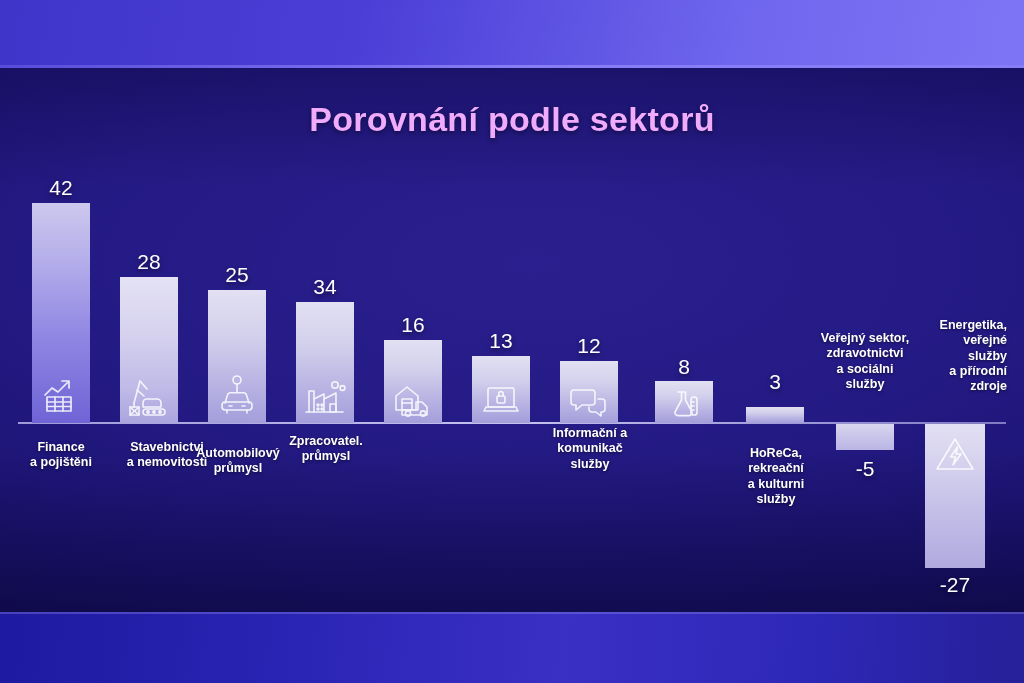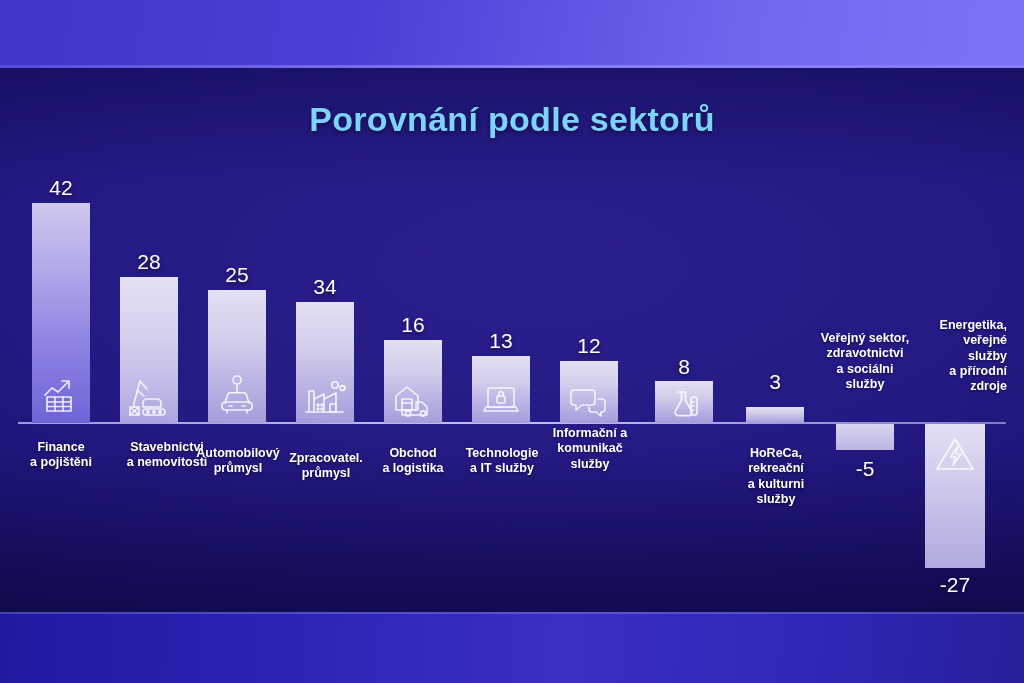--- a/index.html
+++ b/index.html
@@ -61,21 +61,21 @@
     inset: 0;
     background: linear-gradient(180deg, rgba(10,6,60,.35) 0%, rgba(0,0,0,0) 22%, rgba(0,0,0,0) 70%, rgba(8,4,48,.5) 100%);
   }
 
   
   .chart-title {
     position: absolute;
     left: 0; top: 100px;
     width: 1024px;
     text-align: center;
-    color: #7dd3fc;
+    color: #f0abfc;
     font-size: 34px;
     font-weight: bold;
     letter-spacing: .3px;
     text-shadow: 0 2px 5px rgba(0,0,0,.45);
     white-space: nowrap;
   }
 
   
   .axis-line {
     position: absolute;
@@ -217,52 +217,48 @@
         <line x1="3" y1="33" x2="40" y2="33"></line>
         <rect x="27" y="25" width="6" height="8"></rect>
         <circle cx="15" cy="26" r="1" fill="#ffffff"></circle>
         <circle cx="19" cy="26" r="1" fill="#ffffff"></circle>
         <circle cx="15" cy="30" r="1" fill="#ffffff"></circle>
         <circle cx="19" cy="30" r="1" fill="#ffffff"></circle>
       </svg>
     </div>
   </div>
   <div class="value" style="left:296px; top:275px; width:58px;">34</div>
-  <div class="cat" style="left:268px; top:451px; width:116px; white-space:pre-line;"><span>Zpracovatel.
+  <div class="cat" style="left:268px; top:434px; width:116px; white-space:pre-line;"><span>Zpracovatel.
 průmysl</span></div>
 
   <div class="bar pos" style="left:384px; top:340px; width:58px; height:83px;">
     <div class="bar-icon" style="bottom:5px;">
       <svg width="42" height="38" viewBox="0 0 42 38" fill="none" stroke="#ffffff" stroke-width="1.6" stroke-linecap="round" stroke-linejoin="round">
         <path d="M4 16 L15 7 L26 16 V30 H4 Z"></path>
         <rect x="10" y="19" width="10" height="11"></rect>
         <line x1="10" y1="23" x2="20" y2="23"></line>
         <path d="M10 30 h14 v-8 h6 l5 5 v8 h-25 z"></path>
         <circle cx="16" cy="33.5" r="2.6"></circle>
         <circle cx="31" cy="33.5" r="2.6"></circle>
       </svg>
     </div>
   </div>
   <div class="value" style="left:384px; top:313px; width:58px;">16</div>
-  <div class="cat" style="left:360px; top:446px; width:106px; white-space:pre-line;"><span>Obchod
-a logistika</span></div>
 
   <div class="bar pos" style="left:472px; top:356px; width:58px; height:67px;">
     <div class="bar-icon" style="bottom:5px;">
       <svg width="42" height="34" viewBox="0 0 42 34" fill="none" stroke="#ffffff" stroke-width="1.6" stroke-linecap="round" stroke-linejoin="round">
         <rect x="8" y="4" width="26" height="19" rx="1.6"></rect>
         <path d="M4 27 h34 l-2 -4 h-30 z"></path>
         <rect x="17" y="12" width="8" height="7" rx="1.2"></rect>
         <path d="M18.8 12 v-2.2 a2.2 2.2 0 0 1 4.4 0 V12"></path>
       </svg>
     </div>
   </div>
   <div class="value" style="left:472px; top:329px; width:58px;">13</div>
-  <div class="cat" style="left:450px; top:446px; width:104px; white-space:pre-line;"><span>Technologie
-a IT služby</span></div>
 
   <div class="bar pos" style="left:560px; top:361px; width:58px; height:62px;">
     <div class="bar-icon" style="bottom:5px;">
       <svg width="42" height="32" viewBox="0 0 42 32" fill="none" stroke="#ffffff" stroke-width="1.6" stroke-linecap="round" stroke-linejoin="round">
         <path d="M6 4 h18 a3 3 0 0 1 3 3 v9 a3 3 0 0 1 -3 3 h-10 l-6 5 v-5 h-2 a3 3 0 0 1 -3 -3 v-9 a3 3 0 0 1 3 -3 z"></path>
         <path d="M30 13 h4 a3 3 0 0 1 3 3 v7 a3 3 0 0 1 -3 3 h-1 v4 l-5 -4 h-4 a3 3 0 0 1 -3 -3 v-2"></path>
       </svg>
     </div>
   </div>
   <div class="value" style="left:560px; top:334px; width:58px;">12</div>

